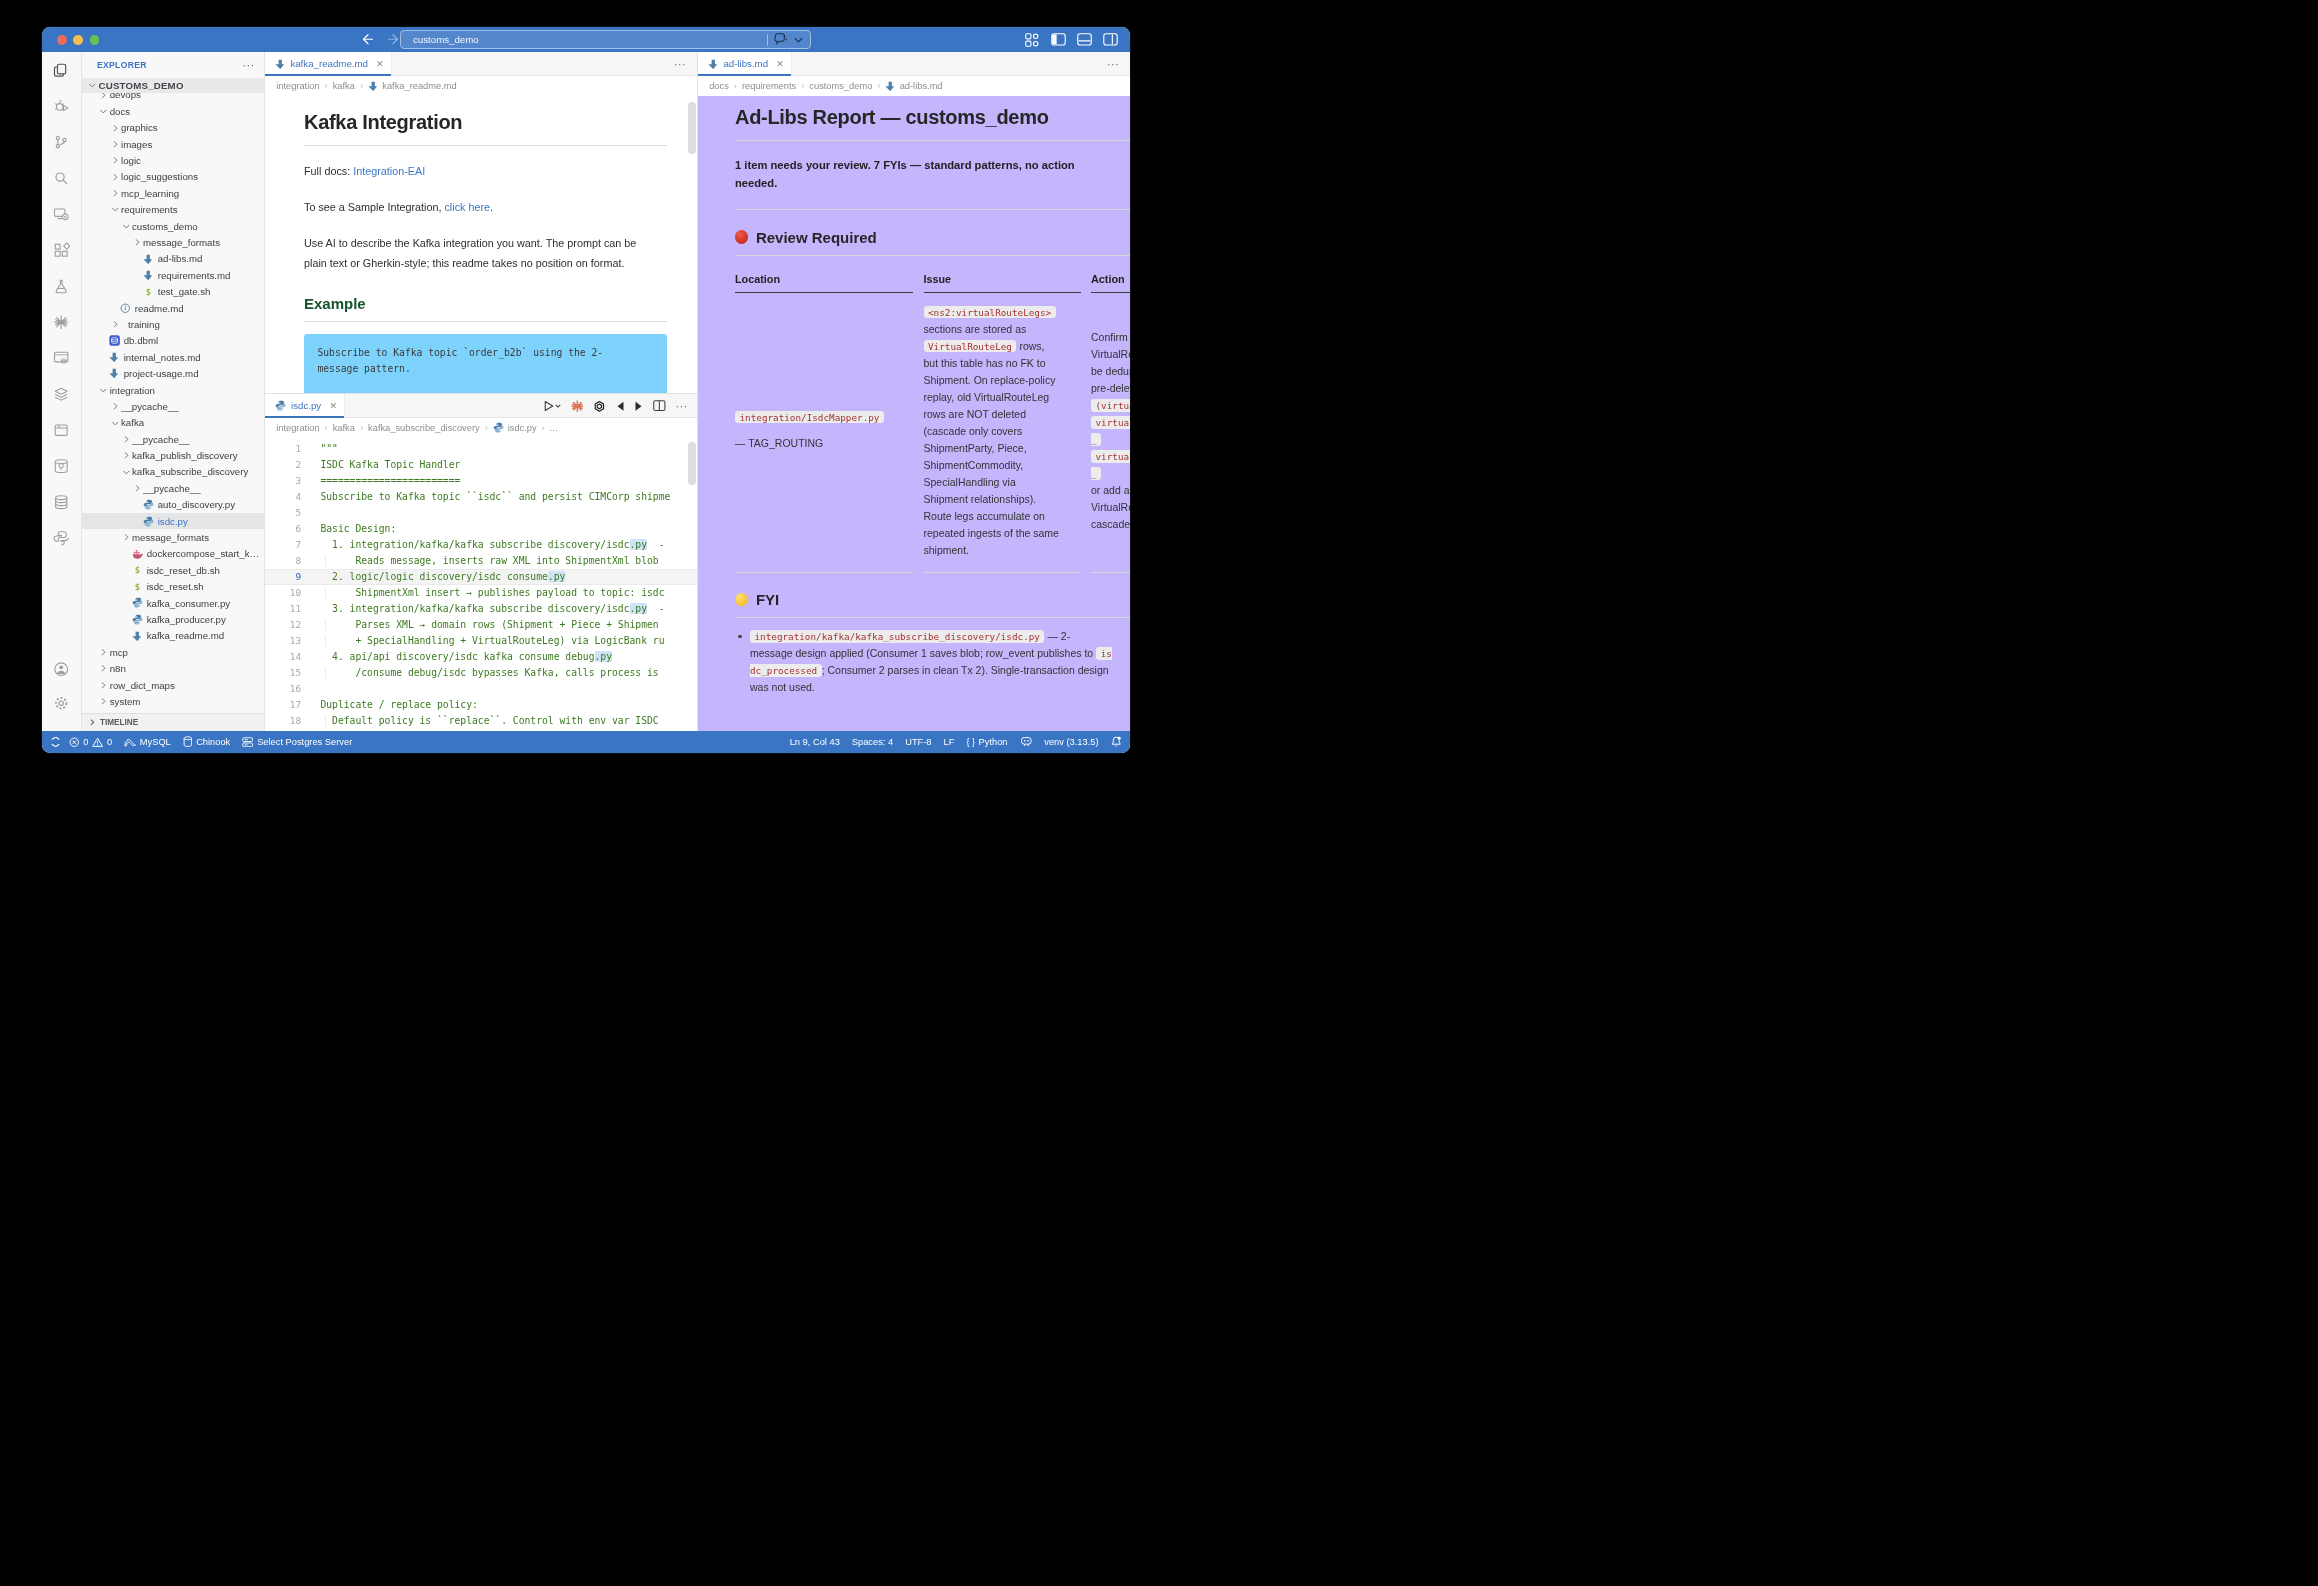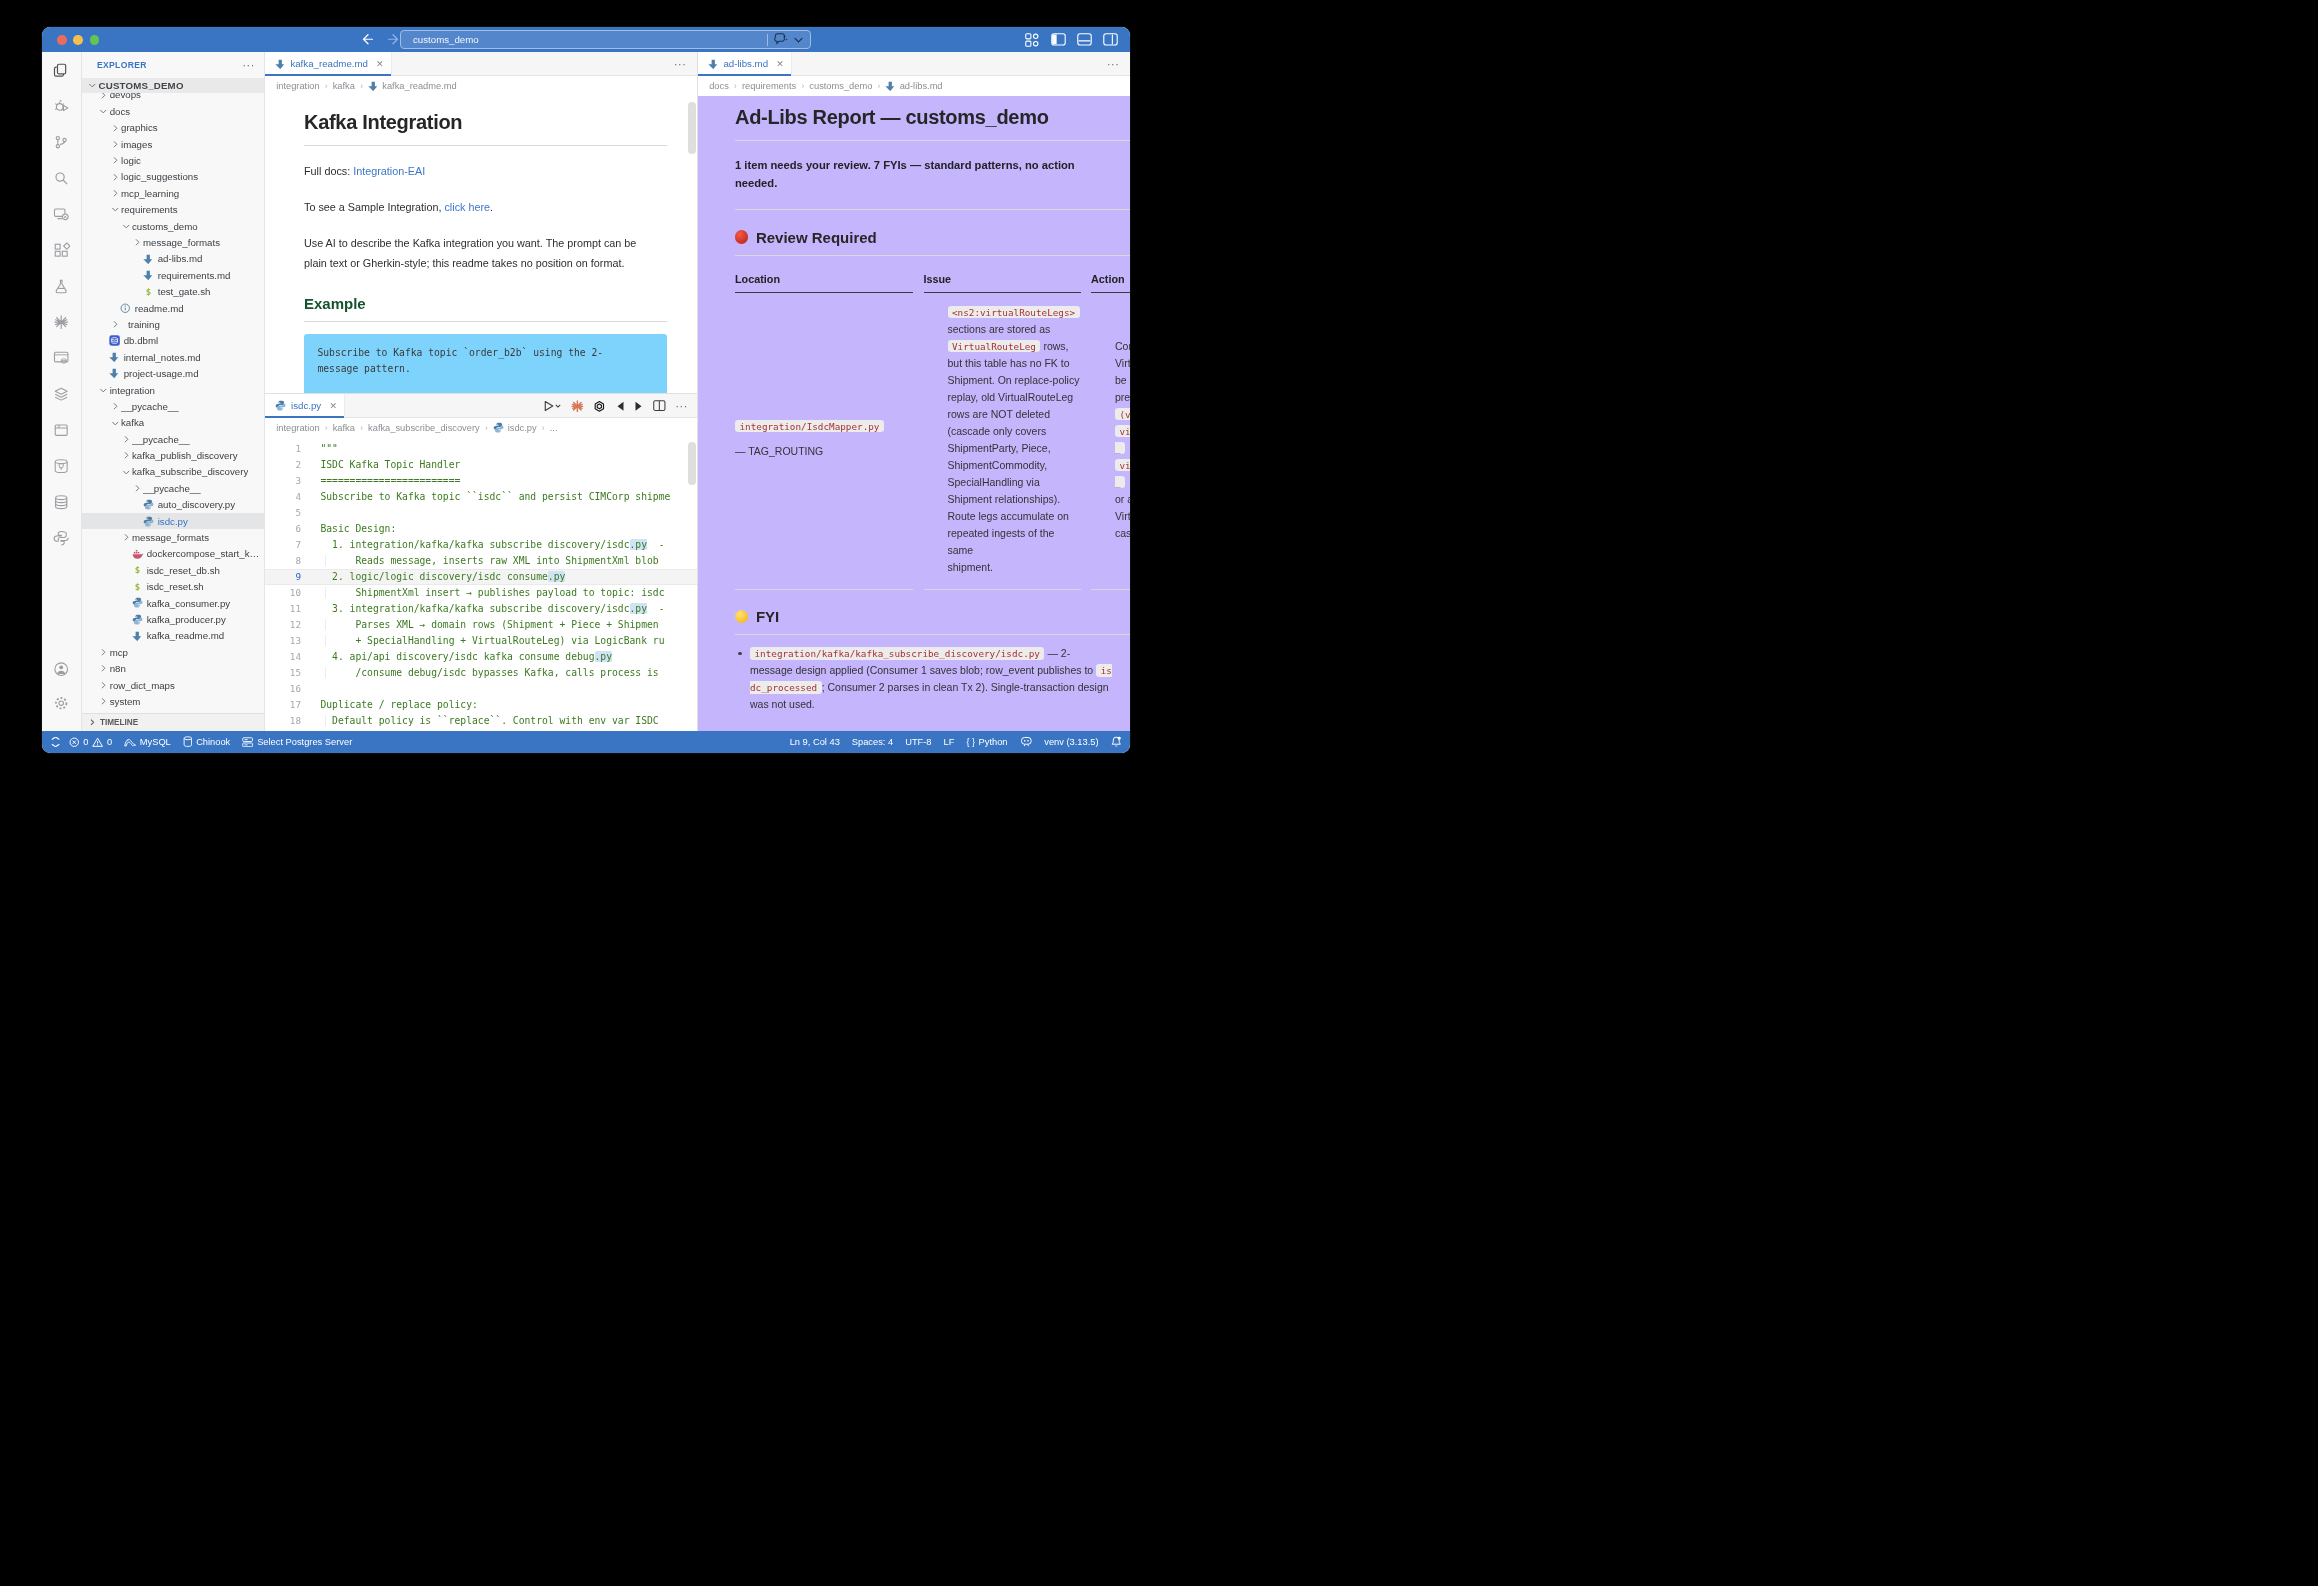--- a/index.html
+++ b/index.html
@@ -99,21 +99,21 @@
   .report{flex:1;overflow:hidden;position:relative;background:#c4b5fd;padding:3px 0 0 37px;color:#333;}
   .rp-inner{width:396px;}
   .rp-summary{font-size:11.2px;font-weight:bold;line-height:18px;margin:15px 0 0;width:359px;color:#222;}
   .rp-h2{font-size:15px;font-weight:bold;color:#262626;margin:19.4px 0 0;display:flex;align-items:center;gap:7.5px;}
   .dot-red,.dot-yellow{width:13.4px;height:13.4px;border-radius:50%;display:inline-block;}
   .dot-red{background:radial-gradient(circle at 35% 30%,#f05a4a,#b91d10);}
   .dot-yellow{background:radial-gradient(circle at 35% 30%,#ffe07a,#f0b400);}
   .rp-table{display:grid;grid-template-columns:178px 157px 1fr;column-gap:10.5px;margin-top:10.5px;font-size:10.5px;}
   .rp-th{font-weight:bold;color:#222;padding:7.5px 0 6.7px;border-bottom:1.5px solid #3a3a3a;font-size:10.8px;}
   .rp-cell{border-bottom:0.7px solid #d8d8d8;padding:10.5px 0 13.4px;}
-  .rline{line-height:17px;white-space:nowrap;overflow:hidden;margin-left:24px;}
+  .rline{line-height:17px;white-space:nowrap;overflow:hidden;}
   .chip{font-family:"DejaVu Sans Mono",monospace;font-size:9.3px;color:#a83232;background:#ececec;
         border-radius:3px;padding:0.7px 4.5px;word-break:break-all;white-space:normal;}
   .loc-cell{display:flex;flex-direction:column;justify-content:center;gap:12px;}
   .act-cell{display:flex;flex-direction:column;justify-content:center;}
   .fyi-list{margin:10.5px 0 0;padding:0;list-style:none;font-size:10.5px;line-height:17px;width:377px;}
   .fyi-list li{position:relative;padding-left:15px;margin-bottom:1.5px;}
   .fyi-list li::before{content:"";position:absolute;left:3px;top:6.7px;width:3.7px;height:3.7px;border-radius:50%;background:#444;}
 
   
   .statusbar{flex:0 0 22.4px;background:#3a75c4;color:#fff;display:flex;align-items:center;

